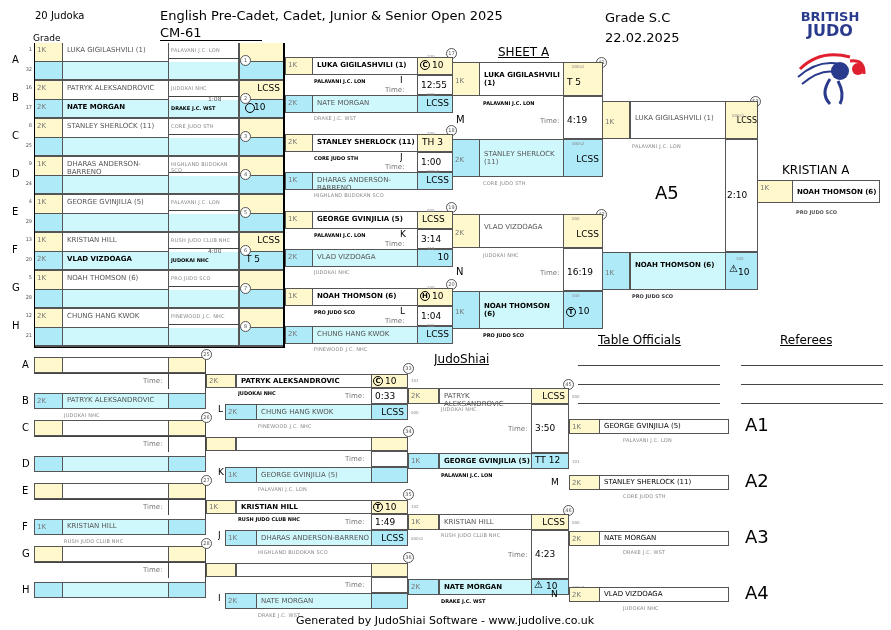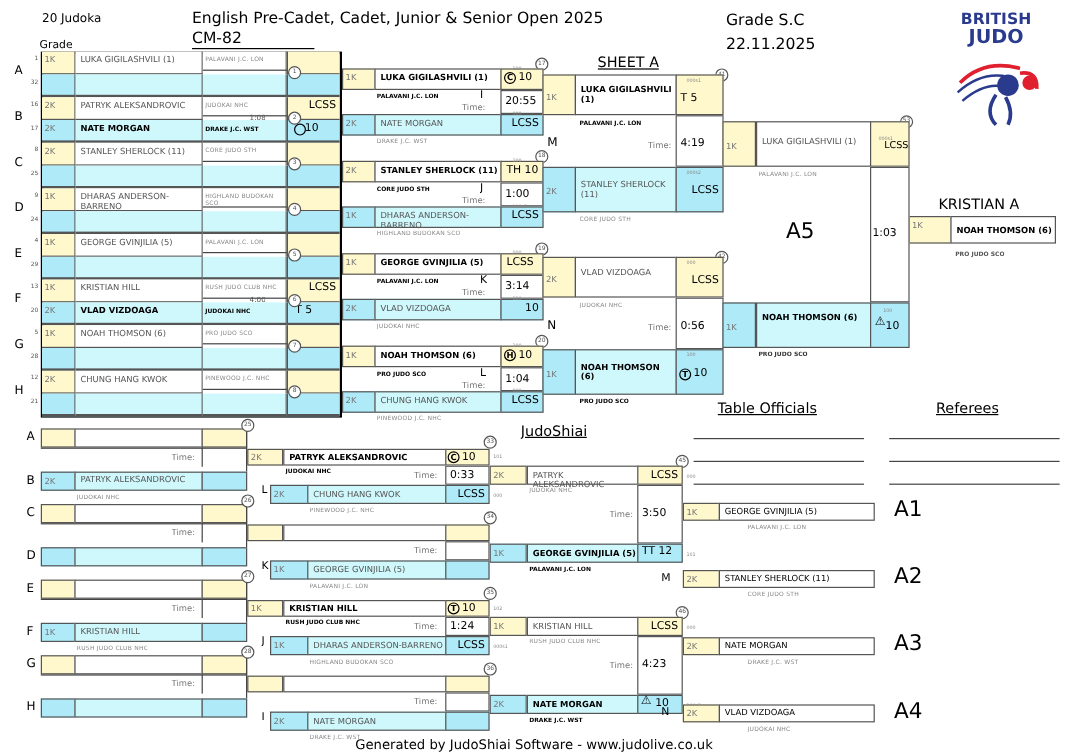--- a/index.html
+++ b/index.html
@@ -26,23 +26,23 @@
 .line{position:absolute;background:#444}
 .big{font-size:18px}
 .ul{text-decoration:underline}
 </style>
 </head>
 <body>
 
 <div class="t" style="left:35px;top:10px;font-size:10px">20 Judoka</div>
 <div class="t" style="left:33px;top:33px;font-size:9px">Grade</div>
 <div class="t" style="left:160px;top:8px;font-size:13px">English Pre-Cadet, Cadet, Junior &amp; Senior Open 2025</div>
-<div class="t" style="left:160px;top:25px;font-size:13px;border-bottom:1px solid #000;padding-right:60px">CM-82</div>
+<div class="t" style="left:160px;top:25px;font-size:13px;border-bottom:1px solid #000;padding-right:60px">CM-61</div>
 <div class="t" style="left:605px;top:10px;font-size:13px">Grade S.C</div>
-<div class="t" style="left:605px;top:30px;font-size:13px">22.11.2025</div>
+<div class="t" style="left:605px;top:30px;font-size:13px">22.02.2025</div>
 <div class="abs" style="left:790px;top:10px;width:80px">
   <div style="font-size:13px;font-weight:bold;color:#2a3a8c;line-height:13px;text-align:center">BRITISH</div>
   <div style="font-size:16px;font-weight:bold;color:#2a3a8c;line-height:16px;text-align:center">JUDO</div>
   <svg width="80" height="70" viewBox="0 0 80 70">
     <path d="M10 30 Q30 10 60 18" stroke="#e0202e" stroke-width="3" fill="none"></path>
     <path d="M8 38 Q28 20 50 25" stroke="#2a3a8c" stroke-width="2" fill="none"></path>
     <path d="M12 45 Q30 30 45 33" stroke="#2a3a8c" stroke-width="2" fill="none"></path>
     <circle cx="50" cy="32" r="9" fill="#2a3a8c"></circle>
     <circle cx="68" cy="30" r="6" fill="#e0202e"></circle>
     <path d="M60 22 Q75 20 74 35" stroke="#e0202e" stroke-width="3" fill="none"></path>
@@ -191,30 +191,30 @@
 <div class="t tiny" style="left:208px;top:323px;font-size:6px;color:#555"></div>
 <div class="num" style="left:446px;top:48px">17</div>
 <div class="box y grade" style="left:285px;top:57px;width:28px;height:18px">1K</div>
 <div class="box w nmb" style="left:312px;top:57px;width:106px;height:18px">LUKA GIGILASHVILI (1)</div>
 <div class="box y res" style="left:417px;top:57px;width:36px;height:18px;padding-left:14px">10</div>
 <div class="t" style="left:420px;top:60px;width:10px;height:10px;border:1px solid #000;border-radius:50%;font-size:7px;font-weight:bold;text-align:center;line-height:8px">C</div>
 <div class="t tiny" style="left:427px;top:54px">100</div>
 <div class="t clubb" style="left:314px;top:78px">PALAVANI J.C. LON</div>
 <div class="t lbl" style="left:400px;top:75px;font-size:9px">I</div>
 <div class="t time" style="left:385px;top:86px">Time:</div>
-<div class="box w tv" style="left:417px;top:75px;width:36px;height:20px;padding:4px 0 0 3px">20:55</div>
+<div class="box w tv" style="left:417px;top:75px;width:36px;height:20px;padding:4px 0 0 3px">12:55</div>
 <div class="box b grade" style="left:285px;top:95px;width:28px;height:18px">2K</div>
 <div class="box lb nm" style="left:312px;top:95px;width:106px;height:18px">NATE MORGAN</div>
 <div class="box b res" style="left:417px;top:95px;width:36px;height:18px;text-align:right;padding-right:3px">LCSS</div>
 <div class="t tiny" style="left:427px;top:92px">000</div>
 <div class="t club" style="left:314px;top:115px">DRAKE J.C. WST</div>
 <div class="num" style="left:446px;top:125px">18</div>
 <div class="box y grade" style="left:285px;top:134px;width:28px;height:18px">2K</div>
 <div class="box w nmb" style="left:312px;top:134px;width:106px;height:18px">STANLEY SHERLOCK (11)</div>
-<div class="box y res" style="left:417px;top:134px;width:36px;height:18px;padding-left:4px">TH 10</div>
+<div class="box y res" style="left:417px;top:134px;width:36px;height:18px;padding-left:4px">TH 3</div>
 <div class="t tiny" style="left:427px;top:131px">100</div>
 <div class="t clubb" style="left:314px;top:155px">CORE JUDO STH</div>
 <div class="t lbl" style="left:400px;top:152px;font-size:9px">J</div>
 <div class="t time" style="left:385px;top:163px">Time:</div>
 <div class="box w tv" style="left:417px;top:152px;width:36px;height:20px;padding:4px 0 0 3px">1:00</div>
 <div class="box b grade" style="left:285px;top:172px;width:28px;height:18px">1K</div>
 <div class="box lb nm" style="left:312px;top:172px;width:106px;height:18px">DHARAS ANDERSON-BARRENO</div>
 <div class="box b res" style="left:417px;top:172px;width:36px;height:18px;text-align:right;padding-right:3px">LCSS</div>
 <div class="t tiny" style="left:427px;top:169px">000s1</div>
 <div class="t club" style="left:314px;top:192px">HIGHLAND BUDOKAN SCO</div>
@@ -262,35 +262,35 @@
 <div class="t tiny" style="left:572px;top:141px">000s2</div>
 <div class="t club" style="left:483px;top:180px">CORE JUDO STH</div>
 <div class="num" style="left:596px;top:209px">42</div>
 <div class="box y grade" style="left:452px;top:214px;width:28px;height:34px;padding-top:14px">2K</div>
 <div class="box w nm" style="left:479px;top:214px;width:85px;height:34px;white-space:normal;padding-top:8px">VLAD VIZDOAGA</div>
 <div class="box y res" style="left:563px;top:214px;width:40px;height:34px;padding-top:14px;text-align:right;padding-right:3px">LCSS</div>
 <div class="t tiny" style="left:572px;top:216px">000</div>
 <div class="t club" style="left:483px;top:252px">JUDOKAI NHC</div>
 <div class="t lbl" style="left:456px;top:266px;font-size:10px">N</div>
 <div class="t time" style="left:540px;top:269px">Time:</div>
-<div class="box w tv" style="left:563px;top:248px;width:40px;height:43px;padding:18px 0 0 3px">0:56</div>
+<div class="box w tv" style="left:563px;top:248px;width:40px;height:43px;padding:18px 0 0 3px">16:19</div>
 <div class="box b grade" style="left:452px;top:291px;width:28px;height:38px;padding-top:16px">1K</div>
 <div class="box lb nmb" style="left:479px;top:291px;width:85px;height:38px;white-space:normal;padding-top:10px">NOAH THOMSON (6)</div>
 <div class="box b res" style="left:563px;top:291px;width:40px;height:38px;padding-top:14px;text-align:left;padding-left:14px">10</div>
 <div class="t" style="left:566px;top:307px;width:10px;height:10px;border:1px solid #000;border-radius:50%;font-size:7px;font-weight:bold;text-align:center;line-height:8px">T</div>
 <div class="t tiny" style="left:572px;top:293px">100</div>
 <div class="t clubb" style="left:483px;top:332px">PRO JUDO SCO</div>
 <div class="num" style="left:750px;top:96px">53</div>
 <div class="box y grade" style="left:602px;top:101px;width:28px;height:38px;padding-top:16px">1K</div>
 <div class="box w nm" style="left:630px;top:101px;width:96px;height:38px;white-space:normal;padding-top:12px">LUKA GIGILASHVILI (1)</div>
 <div class="box y res" style="left:725px;top:101px;width:33px;height:38px;padding-top:14px;font-size:8px;text-align:right">LCSS</div>
 <div class="t tiny" style="left:732px;top:113px">000s1</div>
 <div class="t club" style="left:632px;top:143px">PALAVANI J.C. LON</div>
 <div class="t big" style="left:655px;top:182px">A5</div>
-<div class="box w tv" style="left:725px;top:139px;width:33px;height:113px;padding:50px 0 0 1px">1:03</div>
+<div class="box w tv" style="left:725px;top:139px;width:33px;height:113px;padding:50px 0 0 1px">2:10</div>
 <div class="box b grade" style="left:602px;top:252px;width:28px;height:38px;padding-top:16px">1K</div>
 <div class="box lb nmb" style="left:630px;top:252px;width:96px;height:38px;white-space:normal;padding-top:8px">NOAH THOMSON (6)</div>
 <div class="box b res" style="left:725px;top:252px;width:33px;height:38px;padding:14px 0 0 12px">10</div>
 <div class="t" style="left:729px;top:263px;font-size:10px">⚠</div>
 <div class="t tiny" style="left:736px;top:256px">100</div>
 <div class="t clubb" style="left:632px;top:293px;color:#333">PRO JUDO SCO</div>
 <div class="t lbl" style="left:22px;top:359px">A</div>
 <div class="box y grade" style="left:34px;top:357px;width:29px;height:16px"></div>
 <div class="box w nm" style="left:62px;top:357px;width:107px;height:16px;padding-top:2px"></div>
 <div class="box y" style="left:168px;top:357px;width:38px;height:16px"></div>
@@ -380,21 +380,21 @@
 <div class="t club" style="left:258px;top:486px">PALAVANI J.C. LON</div>
 <div class="line" style="left:407px;top:437px;width:1px;height:0px"></div>
 <div class="num" style="left:403px;top:489px">35</div>
 <div class="box y grade" style="left:206px;top:500px;width:30px;height:14px;padding-top:2px">1K</div>
 <div class="box w nmb" style="left:236px;top:500px;width:136px;height:14px;padding-top:2px">KRISTIAN HILL</div>
 <div class="box y res" style="left:371px;top:500px;width:37px;height:14px;padding:1px 0 0 13px">10</div>
 <div class="t" style="left:373px;top:502px;width:10px;height:10px;border:1px solid #000;border-radius:50%;font-size:7px;font-weight:bold;text-align:center;line-height:8px">T</div>
 <div class="t clubb" style="left:238px;top:516px">RUSH JUDO CLUB NHC</div>
 <div class="t tiny" style="left:411px;top:504px">102</div>
 <div class="t time" style="left:345px;top:518px">Time:</div>
-<div class="box w tv" style="left:371px;top:514px;width:37px;height:16px;padding:2px 0 0 3px">1:24</div>
+<div class="box w tv" style="left:371px;top:514px;width:37px;height:16px;padding:2px 0 0 3px">1:49</div>
 <div class="t lbl" style="left:218px;top:530px;font-size:9px">J</div>
 <div class="box b grade" style="left:225px;top:530px;width:32px;height:16px">1K</div>
 <div class="box lb nm" style="left:256px;top:530px;width:116px;height:16px">DHARAS ANDERSON-BARRENO</div>
 <div class="box b res" style="left:371px;top:530px;width:37px;height:16px;text-align:right;padding-right:3px">LCSS</div>
 <div class="t tiny" style="left:411px;top:536px">000s1</div>
 <div class="t club" style="left:258px;top:549px">HIGHLAND BUDOKAN SCO</div>
 <div class="line" style="left:407px;top:500px;width:1px;height:0px"></div>
 <div class="num" style="left:403px;top:552px">36</div>
 <div class="box y grade" style="left:206px;top:563px;width:30px;height:14px;padding-top:2px"></div>
 <div class="box w nm" style="left:236px;top:563px;width:136px;height:14px;padding-top:2px"></div>

